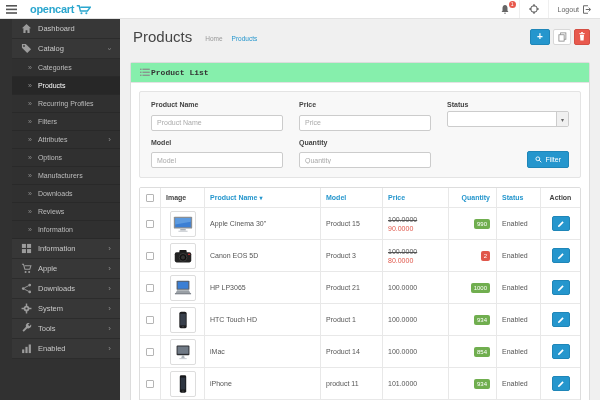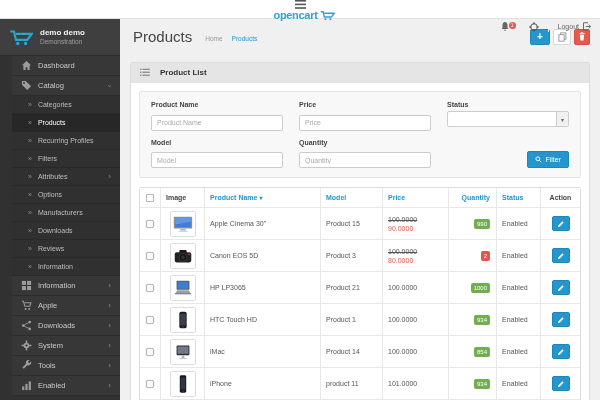--- a/index.html
+++ b/index.html
@@ -1,21 +1,21 @@
 <!DOCTYPE html>
 <html><head>
 <meta charset="utf-8">
 <style>
   * { margin:0; padding:0; box-sizing:border-box; }
   body { font-family:"Liberation Sans", sans-serif; background:#fff; }
   #app { position:relative; width:600px; height:400px; overflow:hidden; background:#efefef; }
 
   
   .topbar { position:absolute; top:0; left:0; right:0; height:19px; background:#fff;
-            border-bottom:1px solid #e2e2e2; display:flex; align-items:center; z-index:10;flex-direction:column; }
+            border-bottom:1px solid #e2e2e2; display:flex; align-items:center; z-index:10; }
   .hamburger { width:22px; height:18px; display:flex; align-items:center; justify-content:center; cursor:pointer; }
   .logo { display:flex; align-items:center; gap:2px; margin-left:8px; }
   .logo-text { font-size:11px; font-weight:bold; color:#2aa6ce; letter-spacing:-0.3px; }
   .tb-right { margin-left:auto; display:flex; align-items:center; height:100%; }
   .tb-item { position:relative; height:100%; display:flex; align-items:center; padding:0 9px; cursor:pointer; }
   .tb-sep { width:1px; height:100%; background:#efefef; }
   .nbadge { position:absolute; top:1px; right:3px; min-width:7px; height:7px; background:#e8594d;
             color:#fff; font-size:5px; line-height:7px; text-align:center; border-radius:4px; padding:0 1px; }
   .logout { font-size:7px; color:#666; display:flex; align-items:center; gap:3px; }
 
@@ -44,22 +44,22 @@
   .crumb-cur { font-size:6.5px; color:#2596cd; cursor:pointer; }
   .head-actions { margin-left:auto; display:flex; gap:3px; }
   .hbtn { height:16px; border-radius:2px; border:1px solid transparent; display:flex; align-items:center;
           justify-content:center; cursor:pointer; }
   .hbtn.add { width:20px; background:#2596cd; border-color:#1f86b8; color:#fff; font-size:10px; font-weight:bold; }
   .hbtn.copy { width:18px; background:#fff; border-color:#d8d8d8; }
   .hbtn.del { width:16px; background:#e8594d; border-color:#d44f44; }
 
   .panel { position:absolute; left:10px; right:10px; top:43px; height:540px; background:#fff;
            border:1px solid #dcdcdc; border-radius:2px; }
-  .panel-head { height:20px; background:#e5e5e5; border-bottom:1px solid #e3e3e3; display:flex;
-                align-items:center; gap:10px; padding:0 9px; }
+  .panel-head { height:20px; background:#86efac; border-bottom:1px solid #e3e3e3; display:flex;
+                align-items:center; gap:1px; padding:0 9px;font-family:Liberation Mono, monospace; }
   .panel-title { font-size:8px; font-weight:bold; color:#333; }
   .panel-body { padding:8px; }
 
   .well { background:#f8f8f8; border:1px solid #e4e4e4; border-radius:2px; padding:9px 11px;
           display:grid; grid-template-columns:132px 132px 1fr; column-gap:16px; row-gap:8px; }
   .field label { display:block; font-size:7px; font-weight:bold; color:#444; margin-bottom:3px; }
   .tinput { width:100%; height:16px; border:1px solid #ccc; border-radius:2px; background:#fff;
             font-size:7px; color:#555; padding:0 5px; font-family:"Liberation Sans", sans-serif; outline:none; }
   .tinput::placeholder { color:#aaa; }
   .selectbox { position:relative; width:100%; height:16px; border:1px solid #ccc; border-radius:2px;
@@ -147,33 +147,20 @@
           <svg width="9" height="9" viewBox="0 0 12 12">
             <path d="M8 1H2v10h6" fill="none" stroke="#666" stroke-width="1.3"></path>
             <path d="M5 6h6M9 3.5L11.5 6 9 8.5" fill="none" stroke="#666" stroke-width="1.3"></path>
           </svg>
         </span>
       </div>
     </div>
   </div>
 
   <div class="sidebar">
-    <div class="profile">
-      <span>
-        <svg width="24" height="17" viewBox="0 0 20 14">
-          <path d="M1 2h3.2l1.6 7h9.4L19 4H5.8" fill="none" stroke="#2aa6ce" stroke-width="1.8"></path>
-          <circle cx="7.3" cy="12" r="1.4" fill="#2aa6ce"></circle>
-            <circle cx="13.8" cy="12" r="1.4" fill="#2aa6ce"></circle>
-        </svg>
-      </span>
-      <div>
-        <div class="pname">demo demo</div>
-        <div class="prole">Demonstration</div>
-      </div>
-    </div>
     <div>
         <div class="mi top">
           <span class="mic">
             <svg width="11" height="11" viewBox="0 0 12 12">
               <path d="M6 1l5 4.6H9.4V11H7V7.8H5V11H2.6V5.6H1z" fill="#9c9c9c"></path>
             </svg>
           </span>
           <span>Dashboard</span>
         </div>
         <div class="mi top">

